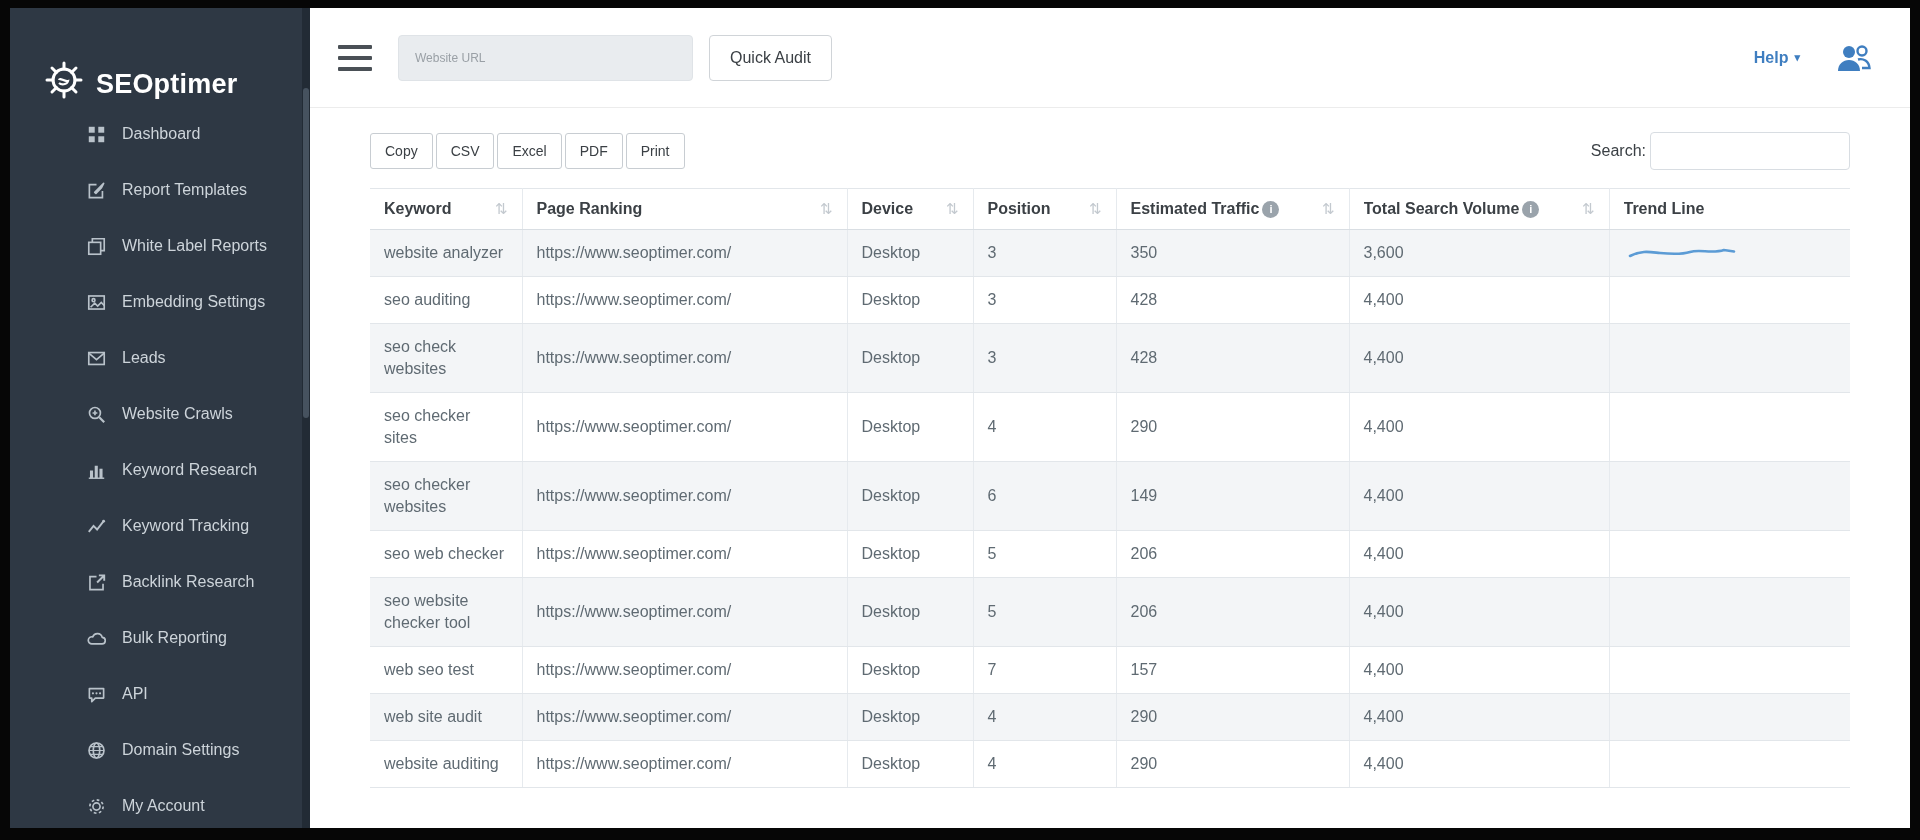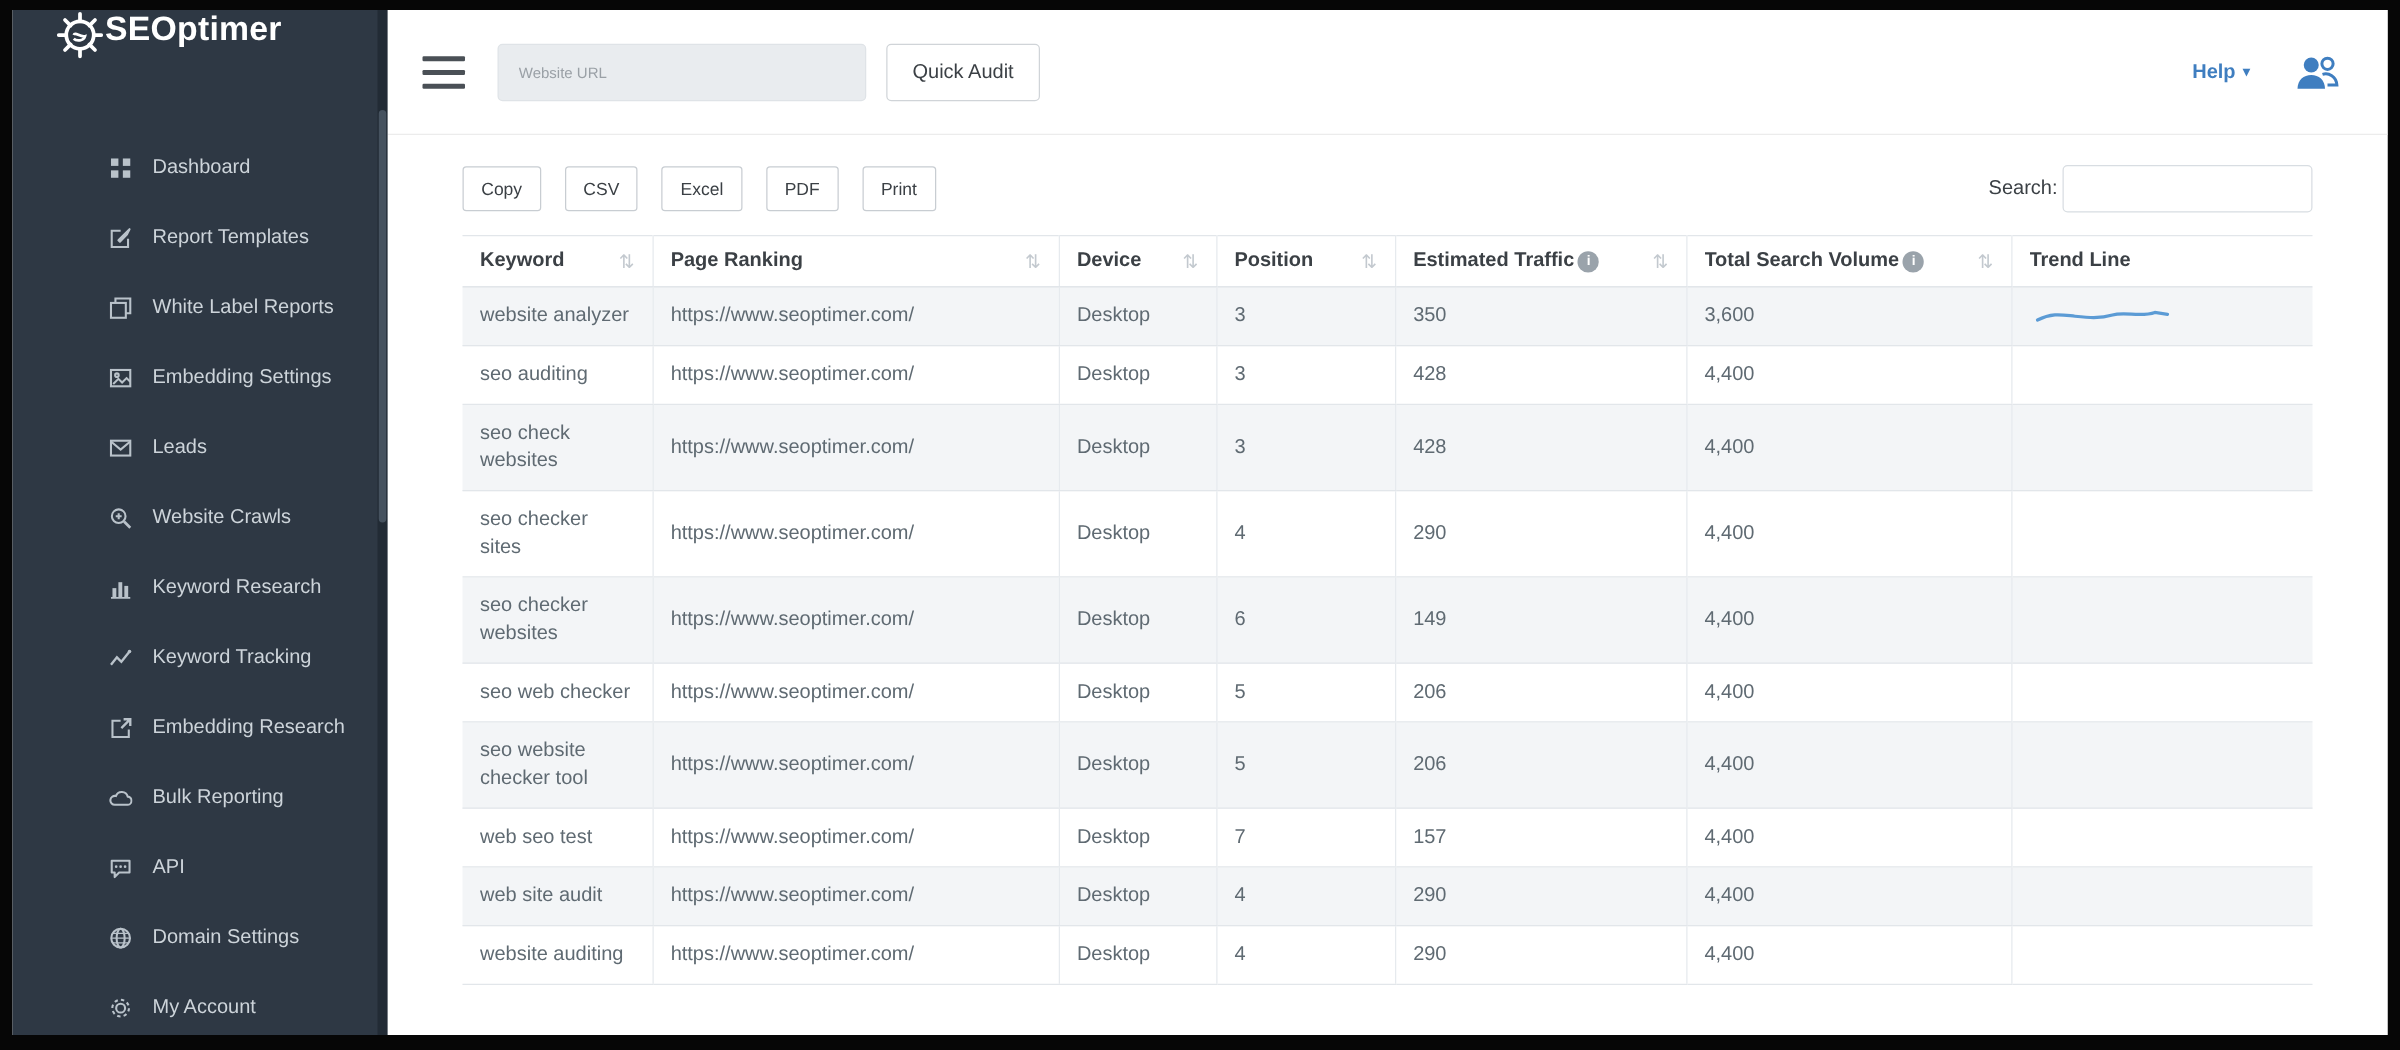--- a/index.html
+++ b/index.html
@@ -12,21 +12,21 @@
     --txt:#5f6a72;
     --txt-dark:#3b4045;
   }
   *{box-sizing:border-box;margin:0;padding:0;}
   html,body{width:1920px;height:840px;overflow:hidden;}
   body{background:#060606;font-family:"Liberation Sans",sans-serif;}
   .app{position:absolute;top:8px;left:10px;right:10px;bottom:12px;background:#fff;display:flex;}
 
   
   .sidebar{position:relative;width:300px;flex:0 0 300px;background:var(--sidebar-bg);color:var(--sidebar-text);overflow:hidden;}
-  .logo{display:flex;align-items:flex-start;height:92px;padding-left:34px;color:#fff;}
+  .logo{display:flex;align-items:flex-end;gap:12px;height:92px;padding-left:34px;color:#fff;}
   .logo .gear{width:40px;height:40px;display:inline-flex;}
   .logo .brand{font-size:27px;font-weight:bold;letter-spacing:.2px;color:#fff;}
   .menu{padding-top:6px;margin-left:38px;}
   .menu-item{display:flex;align-items:center;gap:16px;height:56px;padding-left:38px;font-size:16px;cursor:pointer;}
   .menu-item .mi-icon{width:20px;height:20px;display:inline-flex;align-items:center;justify-content:center;color:#b9c2ca;}
   .menu-item .mi-icon svg{width:19px;height:19px;}
   .side-scroll{position:absolute;top:0;right:0;width:8px;height:100%;background:#222b35;}
   .side-scroll .thumb{position:absolute;top:80px;right:1px;width:6px;height:330px;background:#46525f;border-radius:3px;}
 
   
@@ -37,21 +37,21 @@
   .url-input{width:295px;height:46px;background:#e9ecef;border:1px solid #dfe3e7;border-radius:4px;padding:0 16px;font-size:12px;color:#3b4045;font-family:"Liberation Sans",sans-serif;}
   .url-input::placeholder{color:#9aa0a6;}
   .quick-audit{margin-left:16px;height:46px;padding:0 20px;background:#fff;border:1px solid #d0d4d8;border-radius:4px;font-size:16px;color:var(--txt-dark);cursor:pointer;font-family:"Liberation Sans",sans-serif;}
   .topbar-right{margin-left:auto;display:flex;align-items:center;gap:34px;}
   .help-link{color:var(--accent);font-weight:bold;font-size:16px;text-decoration:none;display:flex;align-items:center;gap:6px;cursor:pointer;}
   .help-link .caret{font-size:11px;}
   .user-icon{width:40px;height:34px;color:var(--accent);cursor:pointer;display:inline-flex;}
 
   .content{flex:1;padding:24px 60px 0 60px;overflow:hidden;}
   .toolbar{display:flex;align-items:center;margin-bottom:18px;}
-  .export-group{display:flex;gap:19px;}
+  .export-group{display:flex;gap:3px;}
   .export-btn{height:36px;padding:0 14px;background:#fff;border:1px solid #c8cdd2;border-radius:3px;font-size:14px;color:var(--txt-dark);cursor:pointer;font-family:"Liberation Sans",sans-serif;}
   .search-wrap{margin-left:auto;display:flex;align-items:center;gap:4px;}
   .search-label{font-size:16px;color:var(--txt-dark);}
   .search-input{width:200px;height:38px;border:1px solid #d8dde2;border-radius:4px;padding:0 10px;font-size:15px;color:var(--txt-dark);font-family:"Liberation Sans",sans-serif;}
 
   table{width:100%;border-collapse:collapse;border-top:1px solid var(--border);table-layout:fixed;}
   thead th{font-size:16px;font-weight:bold;color:var(--txt-dark);text-align:left;padding:11px 14px;border-bottom:1px solid #d9dee3;cursor:pointer;}
   thead th + th, tbody td + td{border-left:1px solid #e6eaee;}
   .th-inner{display:flex;align-items:center;gap:3px;}
   .th-label{white-space:nowrap;overflow:hidden;}
@@ -156,21 +156,21 @@
           </span>
           <span>Keyword Tracking</span>
         </div>
         <div class="menu-item">
           <span class="mi-icon">
             <svg viewBox="0 0 16 16" fill="none" stroke="currentColor" stroke-width="1.4">
               <path d="M13.5 9v5h-11v-11H8"></path>
               <path d="M10 2h4.5v4.5M14 2.5L8.5 8" stroke-width="1.6"></path>
             </svg>
           </span>
-          <span>Embedding Research</span>
+          <span>Backlink Research</span>
         </div>
         <div class="menu-item">
           <span class="mi-icon">
             <svg viewBox="0 0 16 16" fill="none" stroke="currentColor" stroke-width="1.4">
               <path d="M4.3 12.5a3 3 0 1 1 .5-5.9A4.2 4.2 0 0 1 12.8 7a2.7 2.7 0 0 1-.4 5.5z"></path>
             </svg>
           </span>
           <span>Bulk Reporting</span>
         </div>
         <div class="menu-item">

